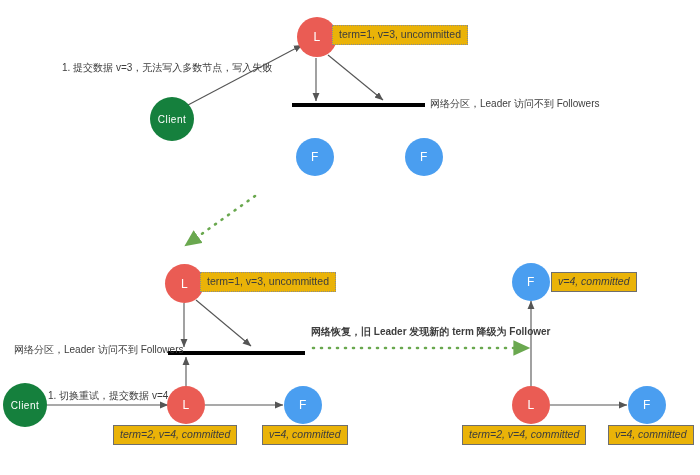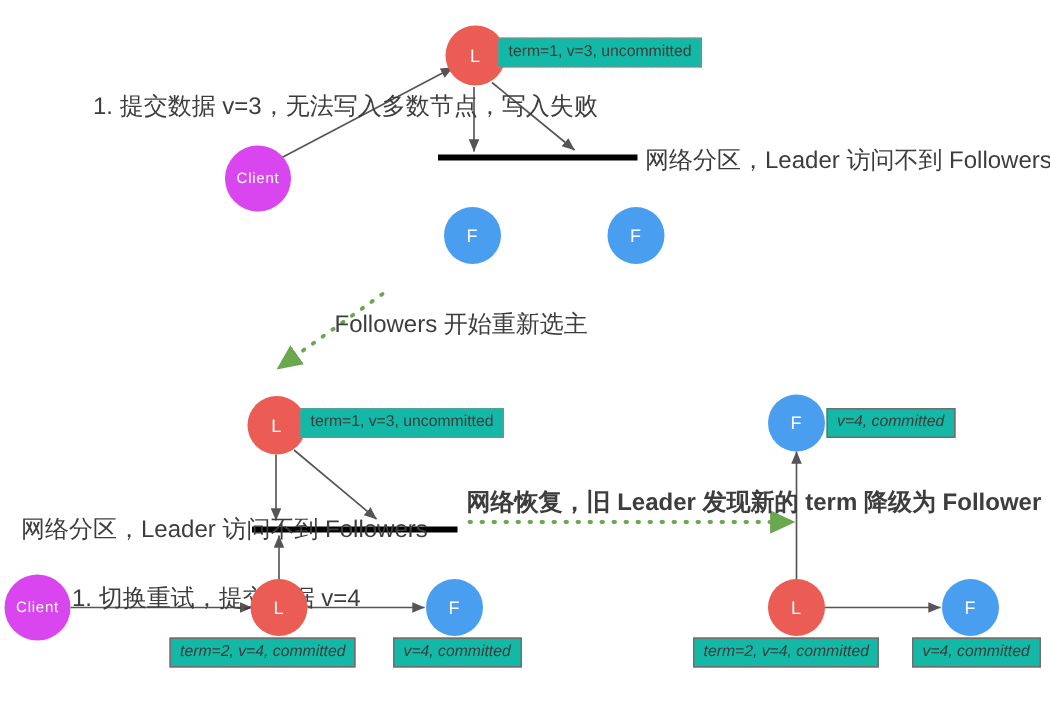--- a/index.html
+++ b/index.html
@@ -28,38 +28,38 @@
     border-radius: 50%;
     display: flex;
     align-items: center;
     justify-content: center;
     color: #ffffff;
     font-size: 12px;
     letter-spacing: .5px;
   }
   .node-leader  { background: #ea5c54; }
   .node-follower{ background: #4a9ef0; }
-  .node-client  { background: #d946ef; font-size: 10px; }
+  .node-client  { background: #15803d; font-size: 10px; }
 
   .label-box {
     position: absolute;
-    background: #14b8a6;
+    background: #eab308;
     font-size: 10.5px;
     color: #3d3d3d;
     padding: 3px 6px;
     white-space: nowrap;
     line-height: 1.1;
     text-align: right;
   }
   .label-box.dotted { border: 1px dotted #8a8a8a; }
   .label-box.solid  { border: 1px solid  #6e6e6e; font-style: italic; }
 
   .free-text {
     position: absolute;
-    font-size: 16px;
+    font-size: 10px;
     color: #3d3d3d;
     white-space: nowrap;
     line-height: 1.2;
   }
   .partition-bar {
     position: absolute;
     background: #000000;
     height: 4px;
   }
 </style>
@@ -137,21 +137,20 @@
   <div class="free-text" style="left:62px; top:62px;">1. 提交数据 v=3，无法写入多数节点，写入失败</div>
 
   <div class="node node-client" style="left:150px; top:97px; width:44px; height:44px;">Client</div>
 
   <div class="free-text" style="left:430px; top:98px;">网络分区，Leader 访问不到 Followers</div>
 
   <div class="node node-follower" style="left:296px; top:138px; width:38px; height:38px;">F</div>
 
   <div class="node node-follower" style="left:405px; top:138px; width:38px; height:38px;">F</div>
 
-  <div class="free-text" style="left:223px; top:207px;">Followers 开始重新选主</div>
 
   <div class="node node-leader" style="left:165px; top:264px; width:39px; height:39px;">L</div>
 
   <div class="label-box dotted" style="left:200px; top:272px;">term=1, v=3, uncommitted</div>
 
   <div class="node node-follower" style="left:512px; top:263px; width:38px; height:38px;">F</div>
 
   <div class="label-box solid" style="left:551px; top:272px;">v=4, committed</div>
 
   <div class="free-text" style="left:311px; top:326px;font-weight:bold;">网络恢复，旧 Leader 发现新的 term 降级为 Follower</div>

